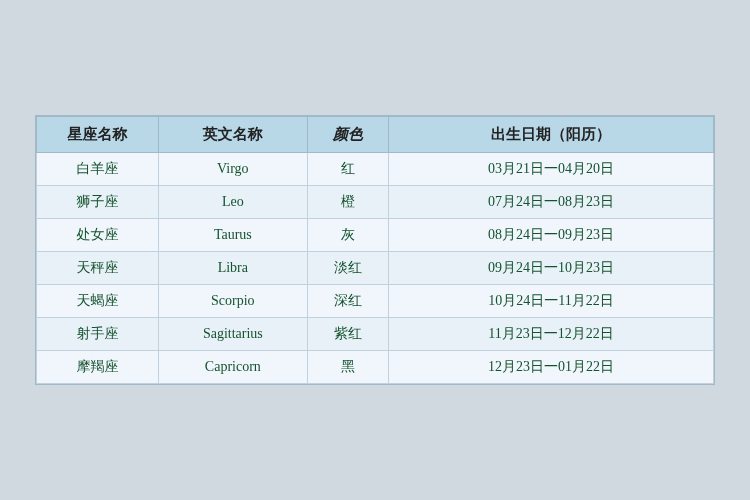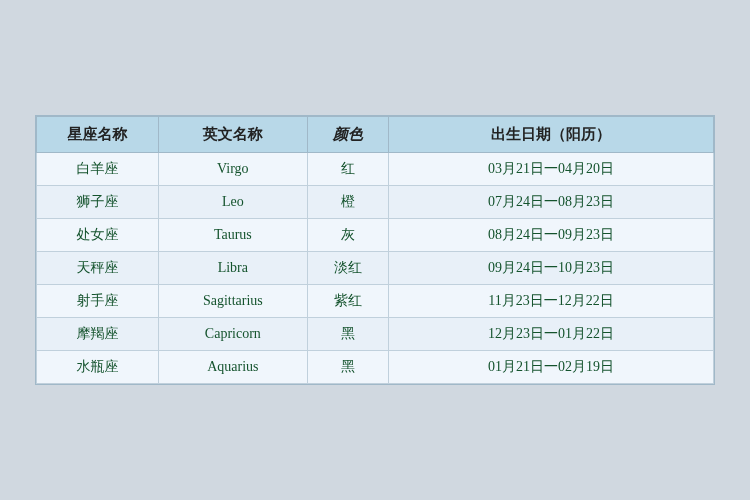--- a/index.html
+++ b/index.html
@@ -92,32 +92,32 @@
           <td>灰</td>
           <td>08月24日一09月23日</td>
         </tr>
         <tr>
           <td>天秤座</td>
           <td>Libra</td>
           <td>淡红</td>
           <td>09月24日一10月23日</td>
         </tr>
         <tr>
+          <td>天蝎座</td>
+          <td>Scorpio</td>
+          <td>深红</td>
+          <td>10月24日一11月22日</td>
+        </tr>
+        <tr>
           <td>射手座</td>
           <td>Sagittarius</td>
           <td>紫红</td>
           <td>11月23日一12月22日</td>
         </tr>
         <tr>
           <td>摩羯座</td>
           <td>Capricorn</td>
           <td>黑</td>
           <td>12月23日一01月22日</td>
         </tr>
-        <tr>
-          <td>水瓶座</td>
-          <td>Aquarius</td>
-          <td>黑</td>
-          <td>01月21日一02月19日</td>
-        </tr>
       </tbody>
   </table>
 </div>
 
 </body></html>

